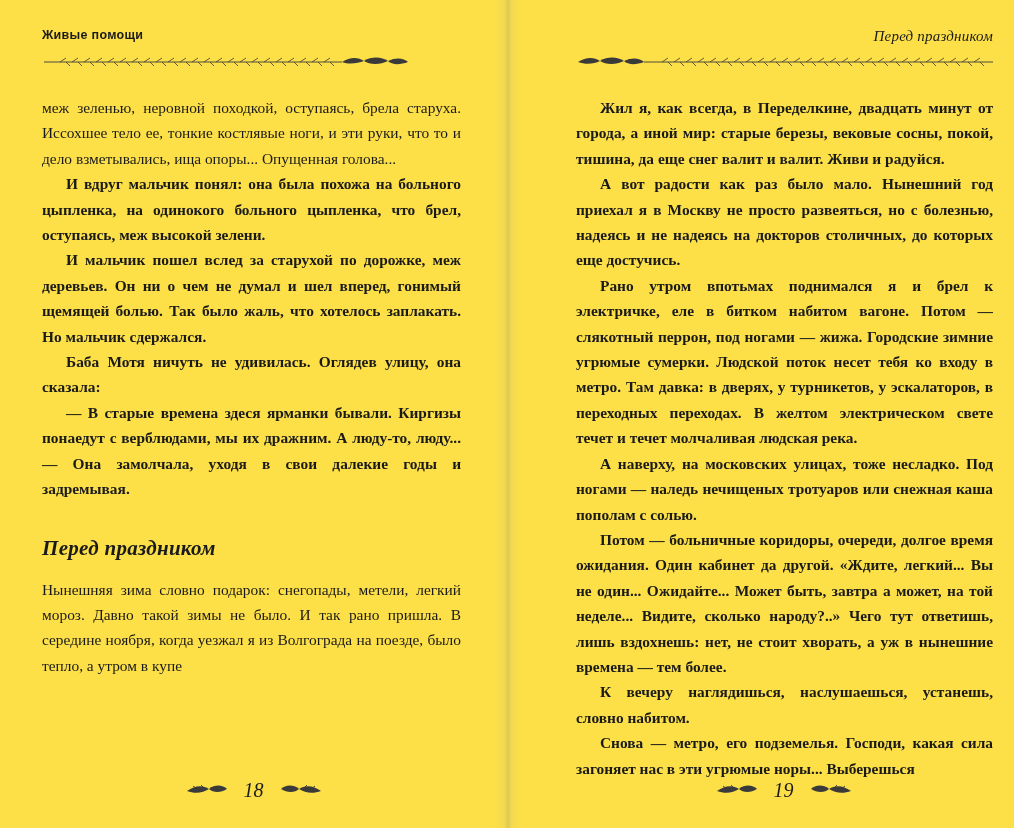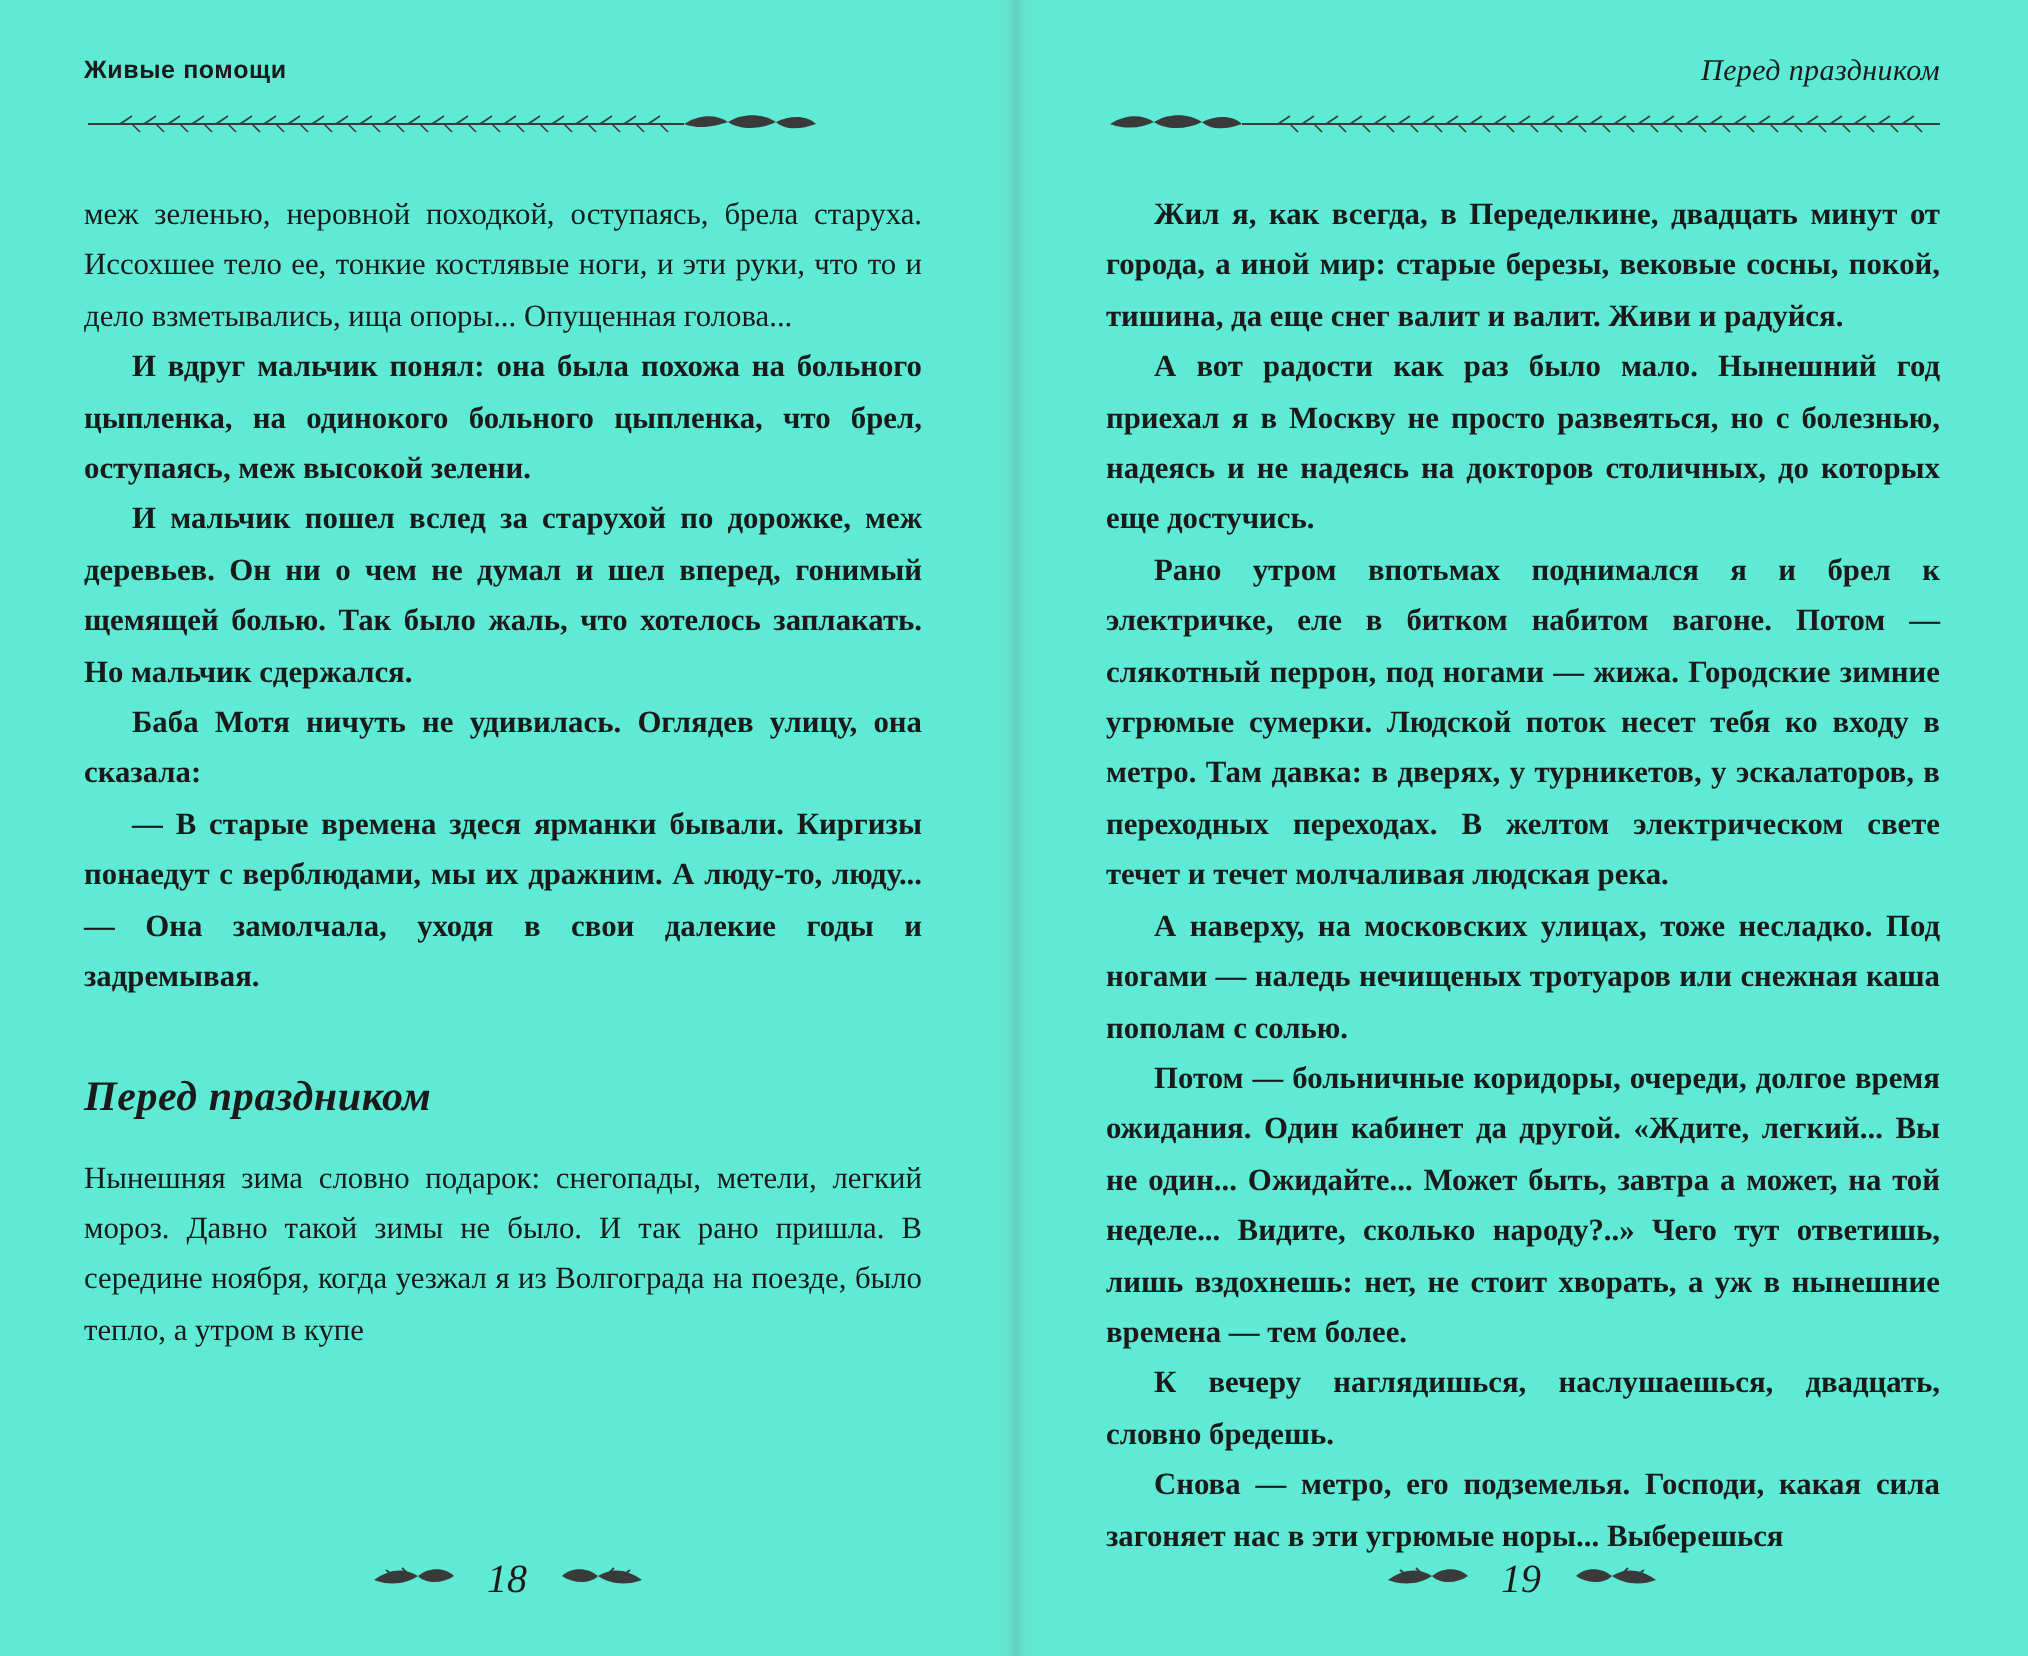--- a/index.html
+++ b/index.html
@@ -12,21 +12,22 @@
     height: 828px;
     font-family: "Liberation Serif", serif;
     color: #1a1a1a;
     position: relative;
     overflow: hidden;
   }
   .spread {
     position: absolute;
     inset: 0;
     display: flex;
-    background: #5eead4;
+    background: #fde047;
+    gap: 23px;
   }
   .page {
     position: relative;
     box-sizing: border-box;
     height: 828px;
   }
   .page-left {
     width: 507px;
     padding: 28px 46px 0 42px;
   }
@@ -196,21 +197,21 @@
         </g>
       </svg>
     </div>
 
     <div class="body-text">
       <p class="indent">Жил я, как всегда, в Переделкине, двадцать минут от города, а иной мир: старые березы, вековые сосны, покой, тишина, да еще снег валит и валит. Живи и радуйся.</p>
       <p class="indent">А вот радости как раз было мало. Нынешний год приехал я в Москву не просто развеяться, но с болезнью, надеясь и не надеясь на докторов столичных, до которых еще достучись.</p>
       <p class="indent">Рано утром впотьмах поднимался я и брел к электричке, еле в битком набитом вагоне. Потом — слякотный перрон, под ногами — жижа. Городские зимние угрюмые сумерки. Людской поток несет тебя ко входу в метро. Там давка: в дверях, у турникетов, у эскалаторов, в переходных переходах. В желтом электрическом свете течет и течет молчаливая людская река.</p>
       <p class="indent">А наверху, на московских улицах, тоже несладко. Под ногами — наледь нечищеных тротуаров или снежная каша пополам с солью.</p>
       <p class="indent">Потом — больничные коридоры, очереди, долгое время ожидания. Один кабинет да другой. «Ждите, легкий... Вы не один... Ожидайте... Может быть, завтра а может, на той неделе... Видите, сколько народу?..» Чего тут ответишь, лишь вздохнешь: нет, не стоит хворать, а уж в нынешние времена — тем более.</p>
-      <p class="indent">К вечеру наглядишься, наслушаешься, двадцать, словно бредешь.</p>
+      <p class="indent">К вечеру наглядишься, наслушаешься, устанешь, словно набитом.</p>
       <p class="indent">Снова — метро, его подземелья. Господи, какая сила загоняет нас в эти угрюмые норы... Выберешься</p>
     </div>
 
     <div class="folio">
       <span class="orn">
         <svg width="44" height="14" viewBox="0 0 44 14" xmlns="http://www.w3.org/2000/svg">
           <path d="M2 9 C10 3, 18 3, 24 7 C18 11, 10 12, 2 9 Z" fill="#3a3a3a"></path>
           <path d="M24 7 C30 2, 38 3, 42 7 C36 11, 28 11, 24 7 Z" fill="#3a3a3a"></path>
           <path d="M8 4 l4 3 M16 3 l4 4" stroke="#3a3a3a" stroke-width="0.9"></path>
         </svg>

